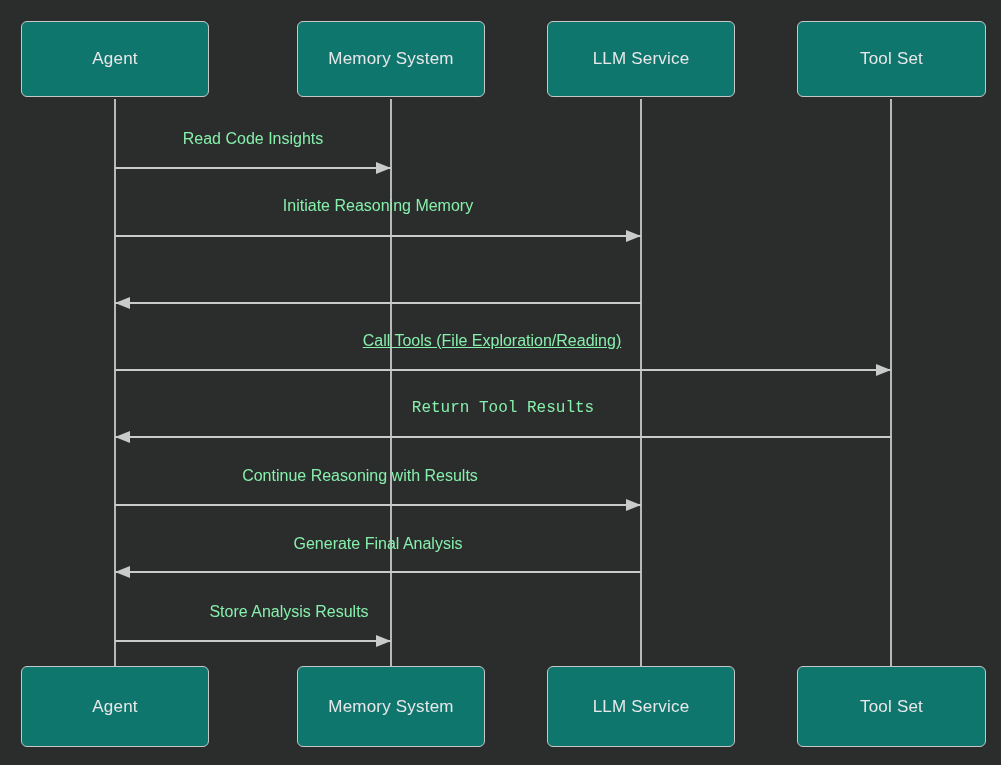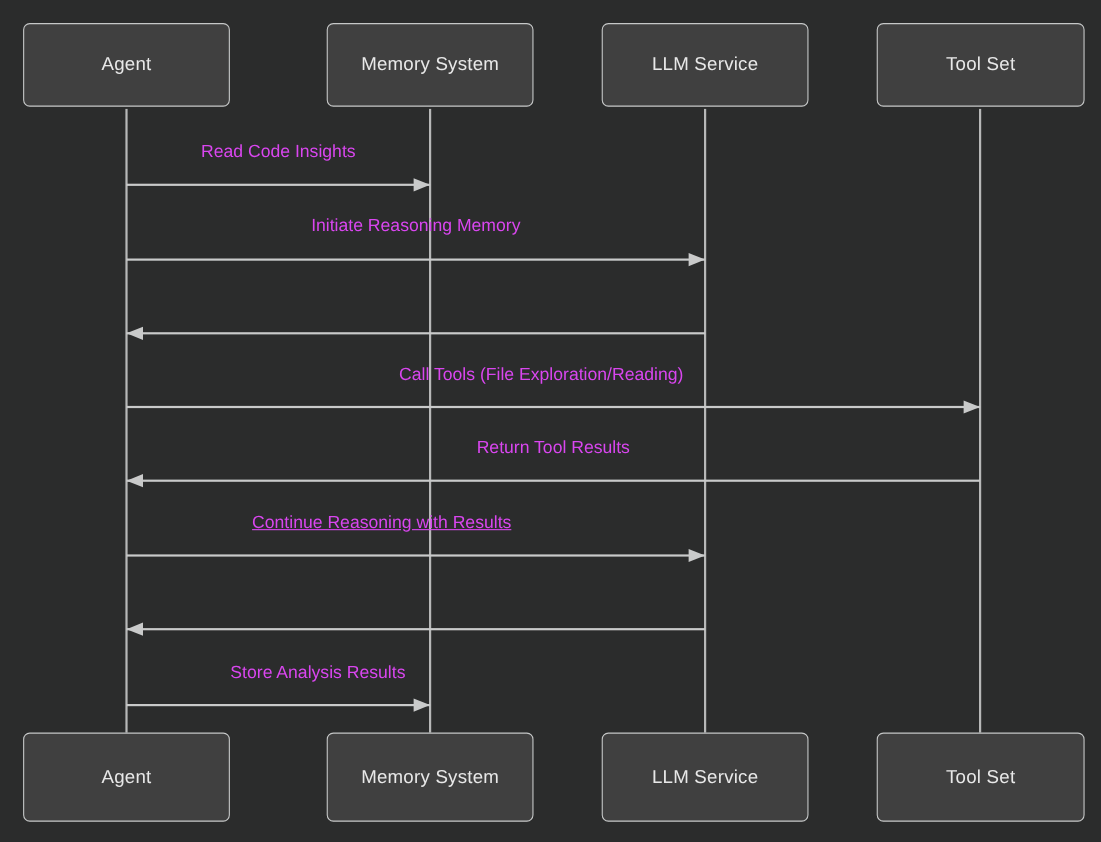--- a/index.html
+++ b/index.html
@@ -11,21 +11,21 @@
   #stage {
     position: relative;
     width: 1001px;
     height: 765px;
     background: #2b2c2c;
     overflow: hidden;
   }
   .actor {
     position: absolute;
     height: 76px;
-    background: #404040;
+    background: #0f766e;
     border: 1.5px solid #c6c8c8;
     border-radius: 6px;
     display: flex;
     align-items: center;
     justify-content: center;
     color: #e8e8e8;
     font-size: 17px;
     letter-spacing: 0.2px;
     box-sizing: border-box;
   }
@@ -37,21 +37,21 @@
     width: 2px;
     top: 99px;
     height: 567px;
     background: #b7b8b8;
   }
   .msg-label {
     position: absolute;
     height: 24px;
     line-height: 24px;
     text-align: center;
-    color: #d946ef;
+    color: #86efac;
     font-size: 16px;
     white-space: nowrap;
   }
   .msg-line {
     position: absolute;
     height: 2px;
     background: #c9caca;
   }
   .arrowhead {
     position: absolute;
@@ -90,32 +90,33 @@
   <div class="msg-line" style="left:115px; top:167px; width:276px;"></div>
   <div class="arrowhead right" style="left:376px; top:162px;"></div>
 
   <div class="msg-label" style="left:115px; top:194px; width:526px;">Initiate Reasoning Memory</div>
   <div class="msg-line" style="left:115px; top:235px; width:526px;"></div>
   <div class="arrowhead right" style="left:626px; top:230px;"></div>
 
   <div class="msg-line" style="left:115px; top:302px; width:526px;"></div>
   <div class="arrowhead left" style="left:115px; top:297px;"></div>
 
-  <div class="msg-label" style="left:115px; top:329px; width:754px;">Call Tools (File Exploration/Reading)</div>
+  <div class="msg-label" style="left:115px; top:329px; width:754px;text-decoration:underline;">Call Tools (File Exploration/Reading)</div>
   <div class="msg-line" style="left:115px; top:369px; width:776px;"></div>
   <div class="arrowhead right" style="left:876px; top:364px;"></div>
 
-  <div class="msg-label" style="left:115px; top:396px; width:776px;">Return Tool Results</div>
+  <div class="msg-label" style="left:115px; top:396px; width:776px;font-family:Liberation Mono, monospace;">Return Tool Results</div>
   <div class="msg-line" style="left:115px; top:436px; width:776px;"></div>
   <div class="arrowhead left" style="left:115px; top:431px;"></div>
 
-  <div class="msg-label" style="left:117px; top:464px; width:460px;text-decoration:underline;">Continue Reasoning with Results</div>
+  <div class="msg-label" style="left:130px; top:464px; width:460px;">Continue Reasoning with Results</div>
   <div class="msg-line" style="left:115px; top:504px; width:526px;"></div>
   <div class="arrowhead right" style="left:626px; top:499px;"></div>
 
+  <div class="msg-label" style="left:115px; top:532px; width:526px;">Generate Final Analysis</div>
   <div class="msg-line" style="left:115px; top:571px; width:526px;"></div>
   <div class="arrowhead left" style="left:115px; top:566px;"></div>
 
   <div class="msg-label" style="left:115px; top:600px; width:276px;padding-left:36px;">Store Analysis Results</div>
   <div class="msg-line" style="left:115px; top:640px; width:276px;"></div>
   <div class="arrowhead right" style="left:376px; top:635px;"></div>
 
   <div class="actor" style="left:21px; top:666px; width:188px; height:81px;">
     <span class="actor-label">Agent</span>
   </div>

